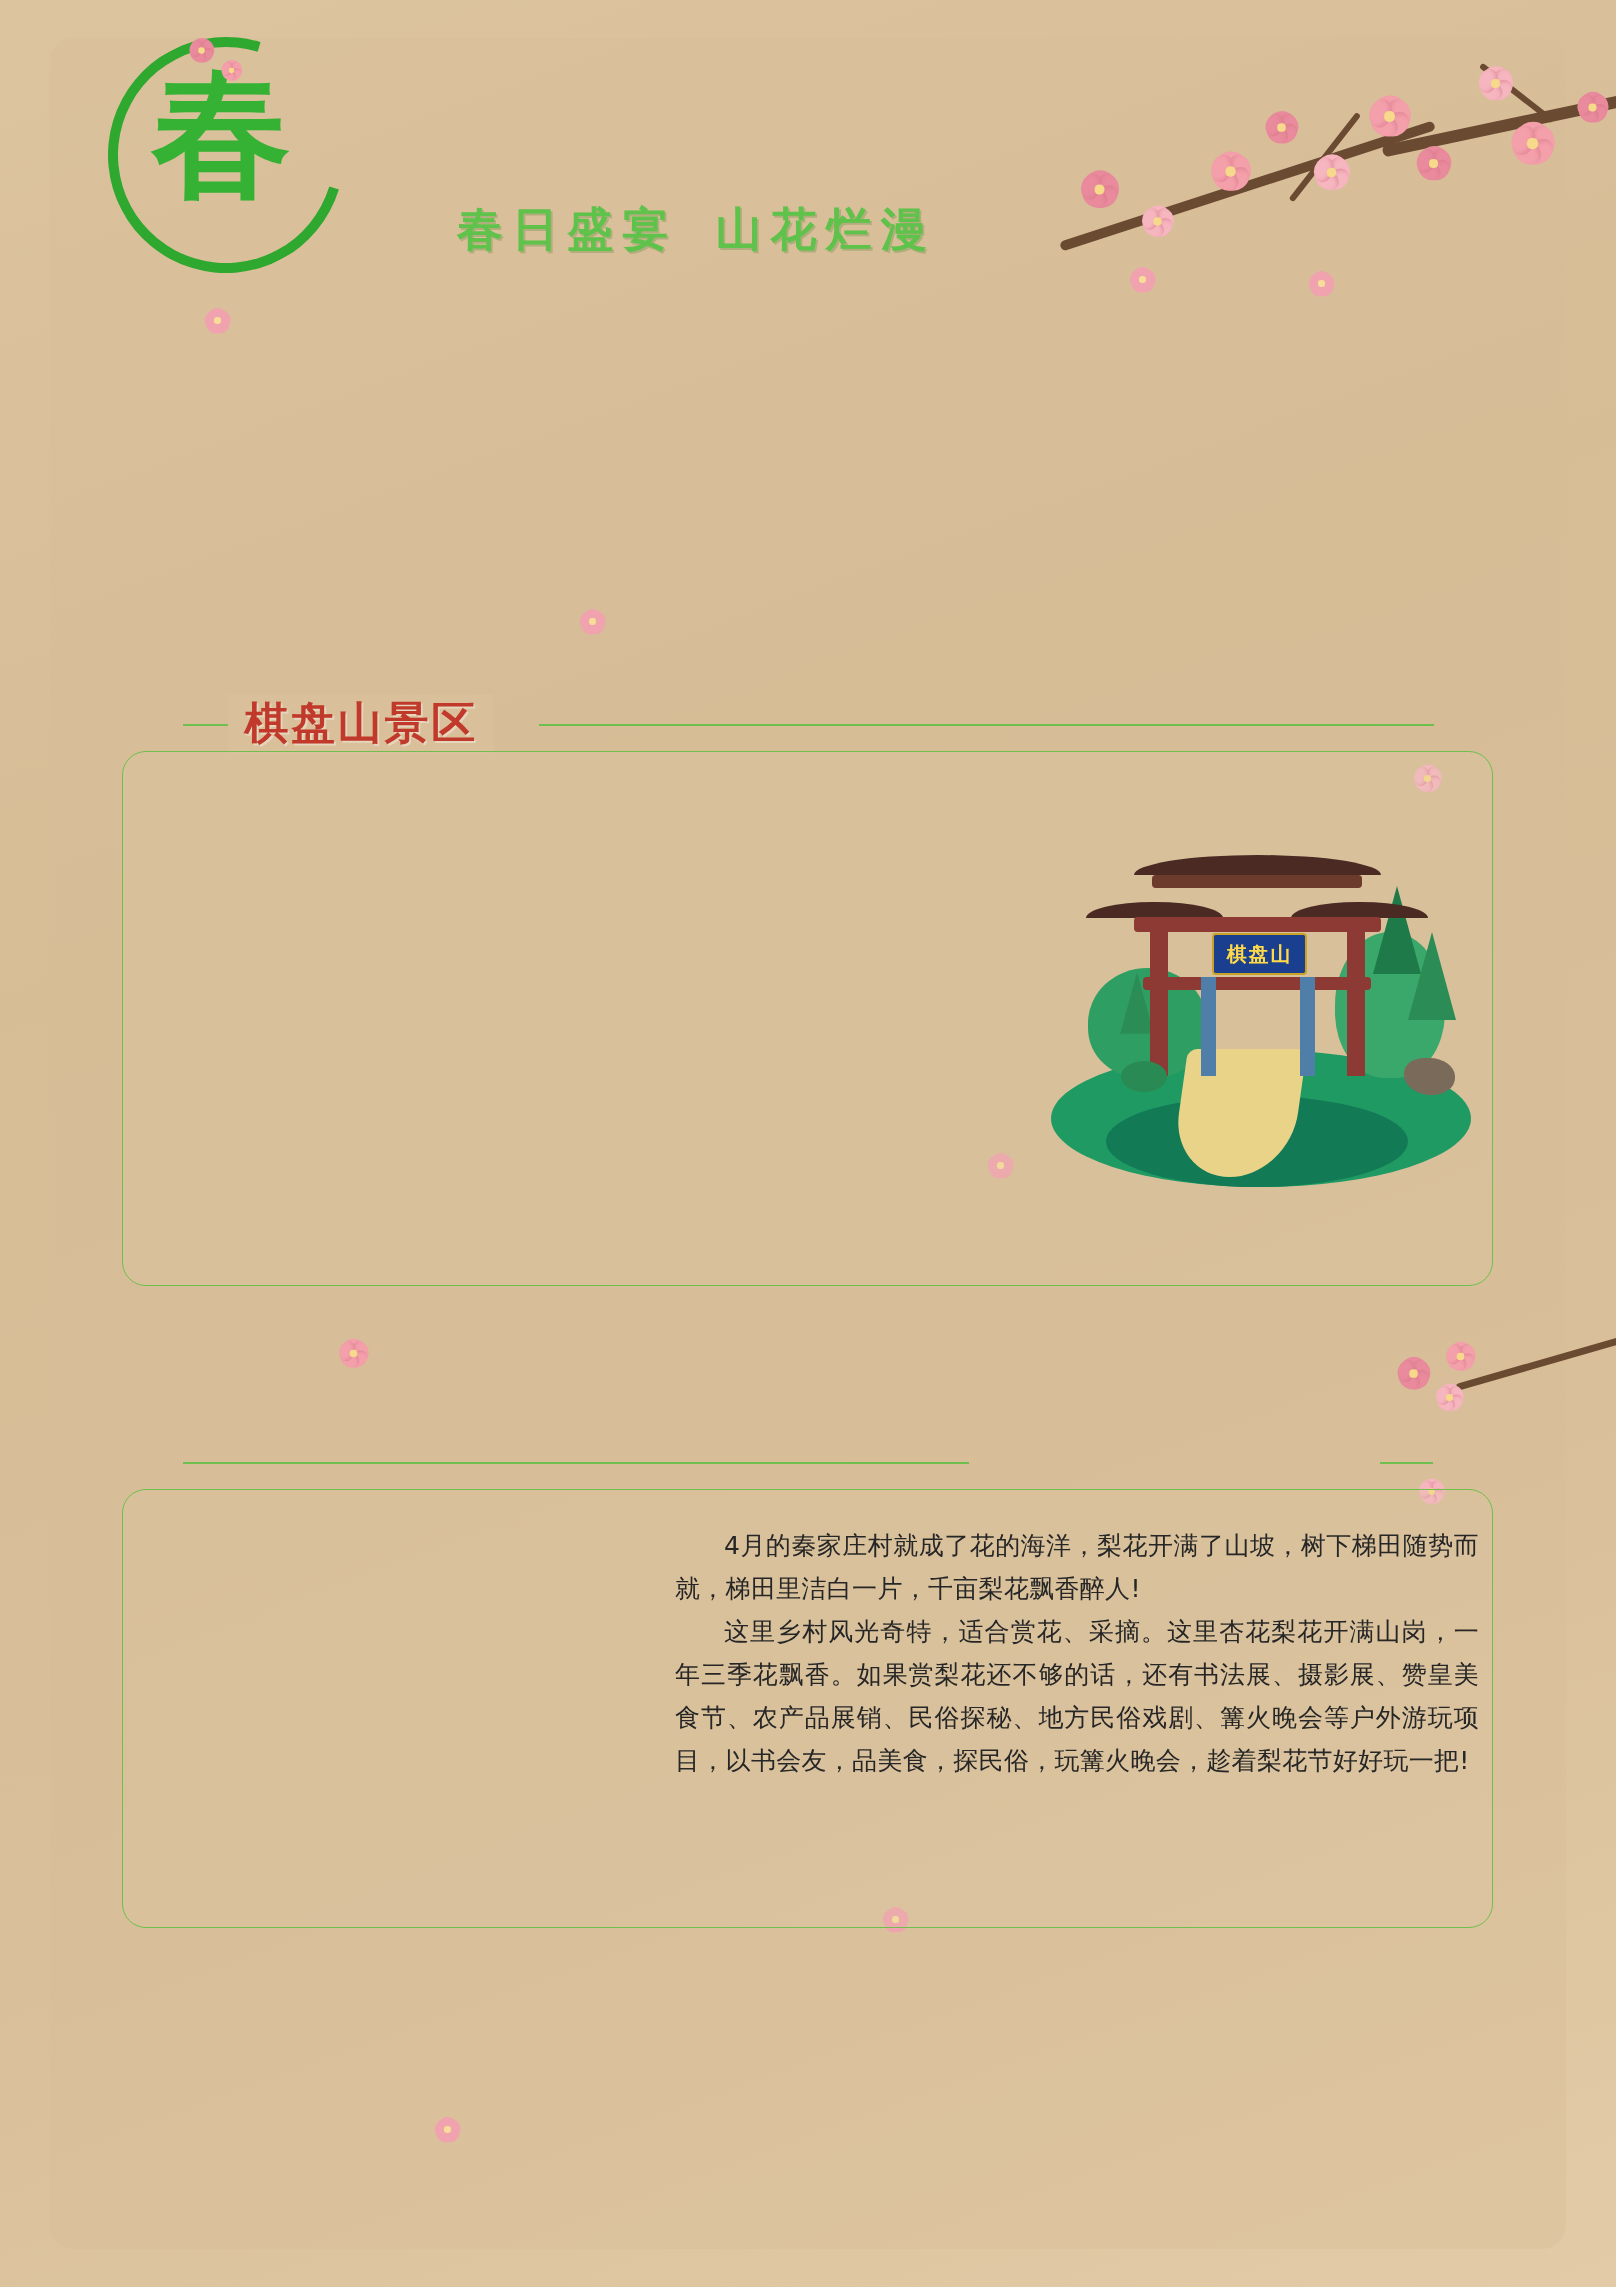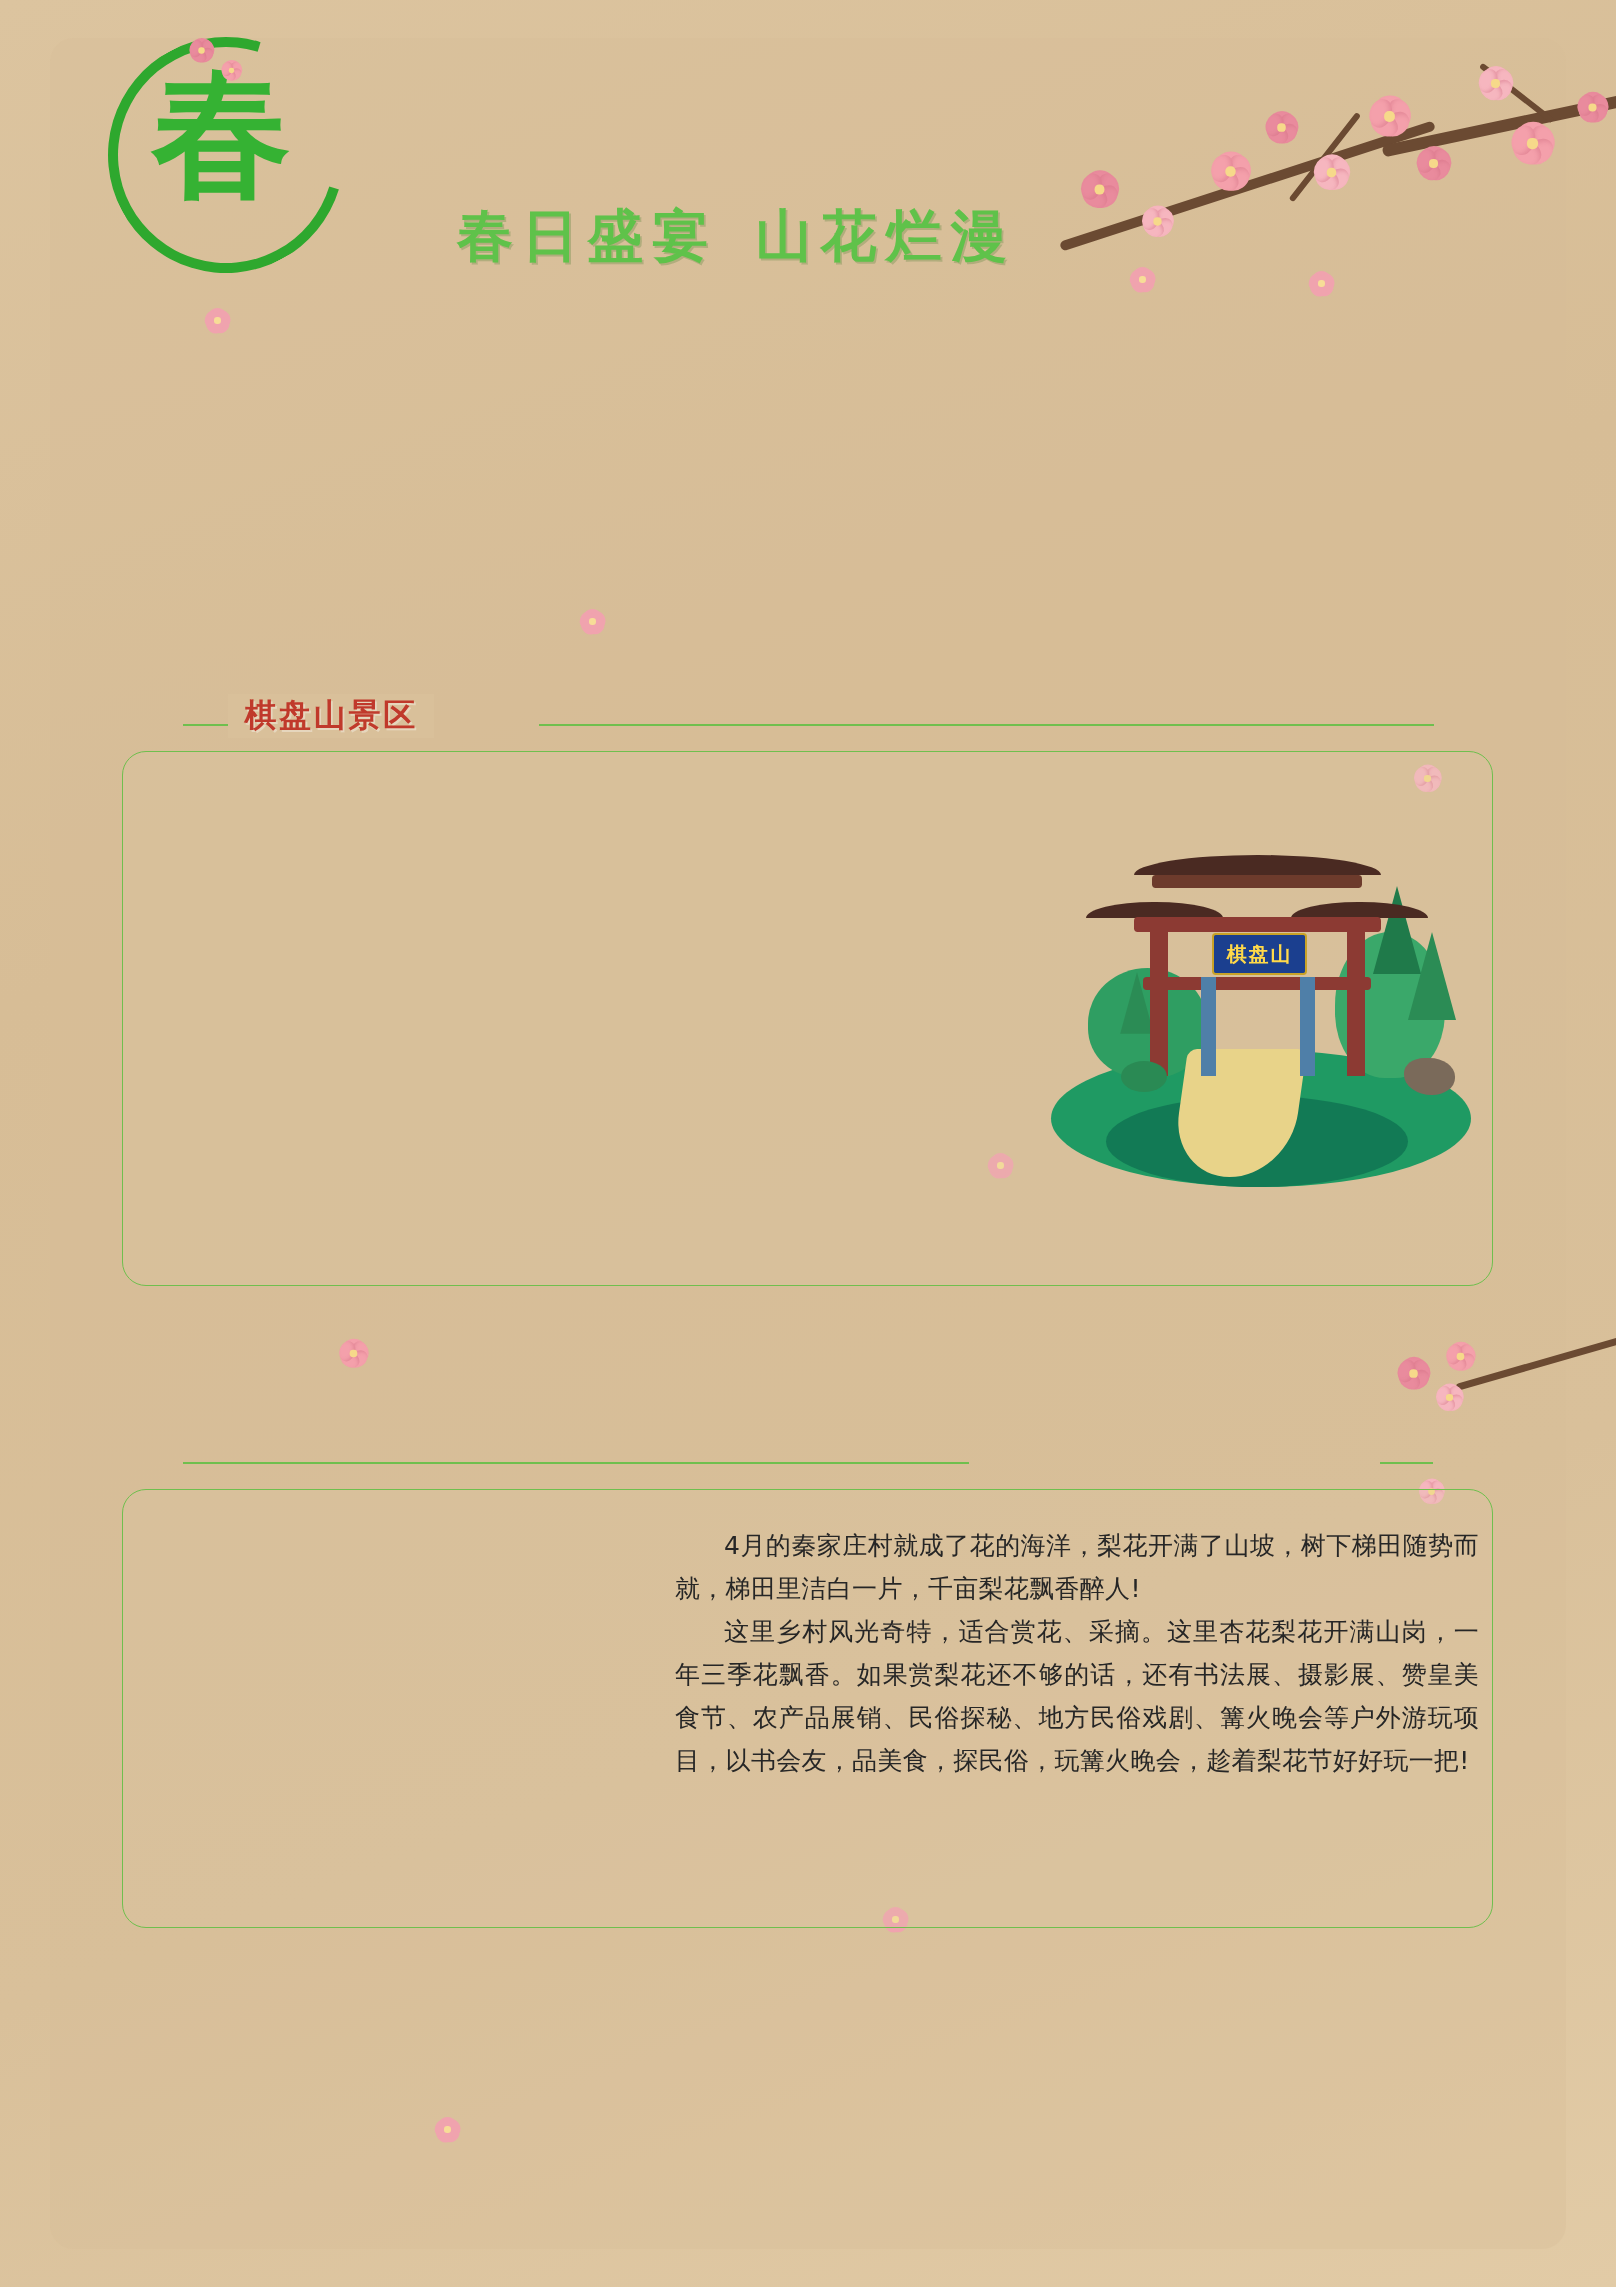--- a/index.html
+++ b/index.html
@@ -60,21 +60,21 @@
     font-size: 139px;
     font-weight: 700;
     color: #35b233;
     line-height: 1.05;
     letter-spacing: 0;
   }
   .title-main {
     position: absolute;
     left: 457px; top: 199px;
     font-family: "DejaVu Serif", serif;
-    font-size: 56px;
+    font-size: 46px;
     font-weight: 700;
     color: #5fc24a;
     letter-spacing: 9.1px;
     text-shadow: 1.8px 1.8px 0 rgba(60,120,40,0.25);
   }
   .title-main .gap { display:inline-block; width: 38px; }
 
   
   .branch {
     position: absolute;
@@ -172,21 +172,21 @@
     border-radius: 24px;
     background: rgba(222,203,170,0.18);
     box-sizing: border-box;
   }
   .panel-1 { left: 122px; top: 751px; width: 1371px; height: 535px; }
   .panel-2 { left: 122px; top: 1489px; width: 1371px; height: 439px; }
 
   .section-title {
     position: absolute;
     font-family: "DejaVu Serif", serif;
-    font-size: 32px;
+    font-size: 44px;
     font-weight: 700;
     color: #c0392b;
     letter-spacing: 2.7px;
     text-shadow: 1.8px 1.8px 0 rgba(255,255,255,0.35);
     background: #d9c09a;
     padding: 0 16.4px;
     white-space: nowrap;
   }
   .title-1 { left: 228px; top: 694px; }
   .title-2 { left: 987px; top: 1433px; }

